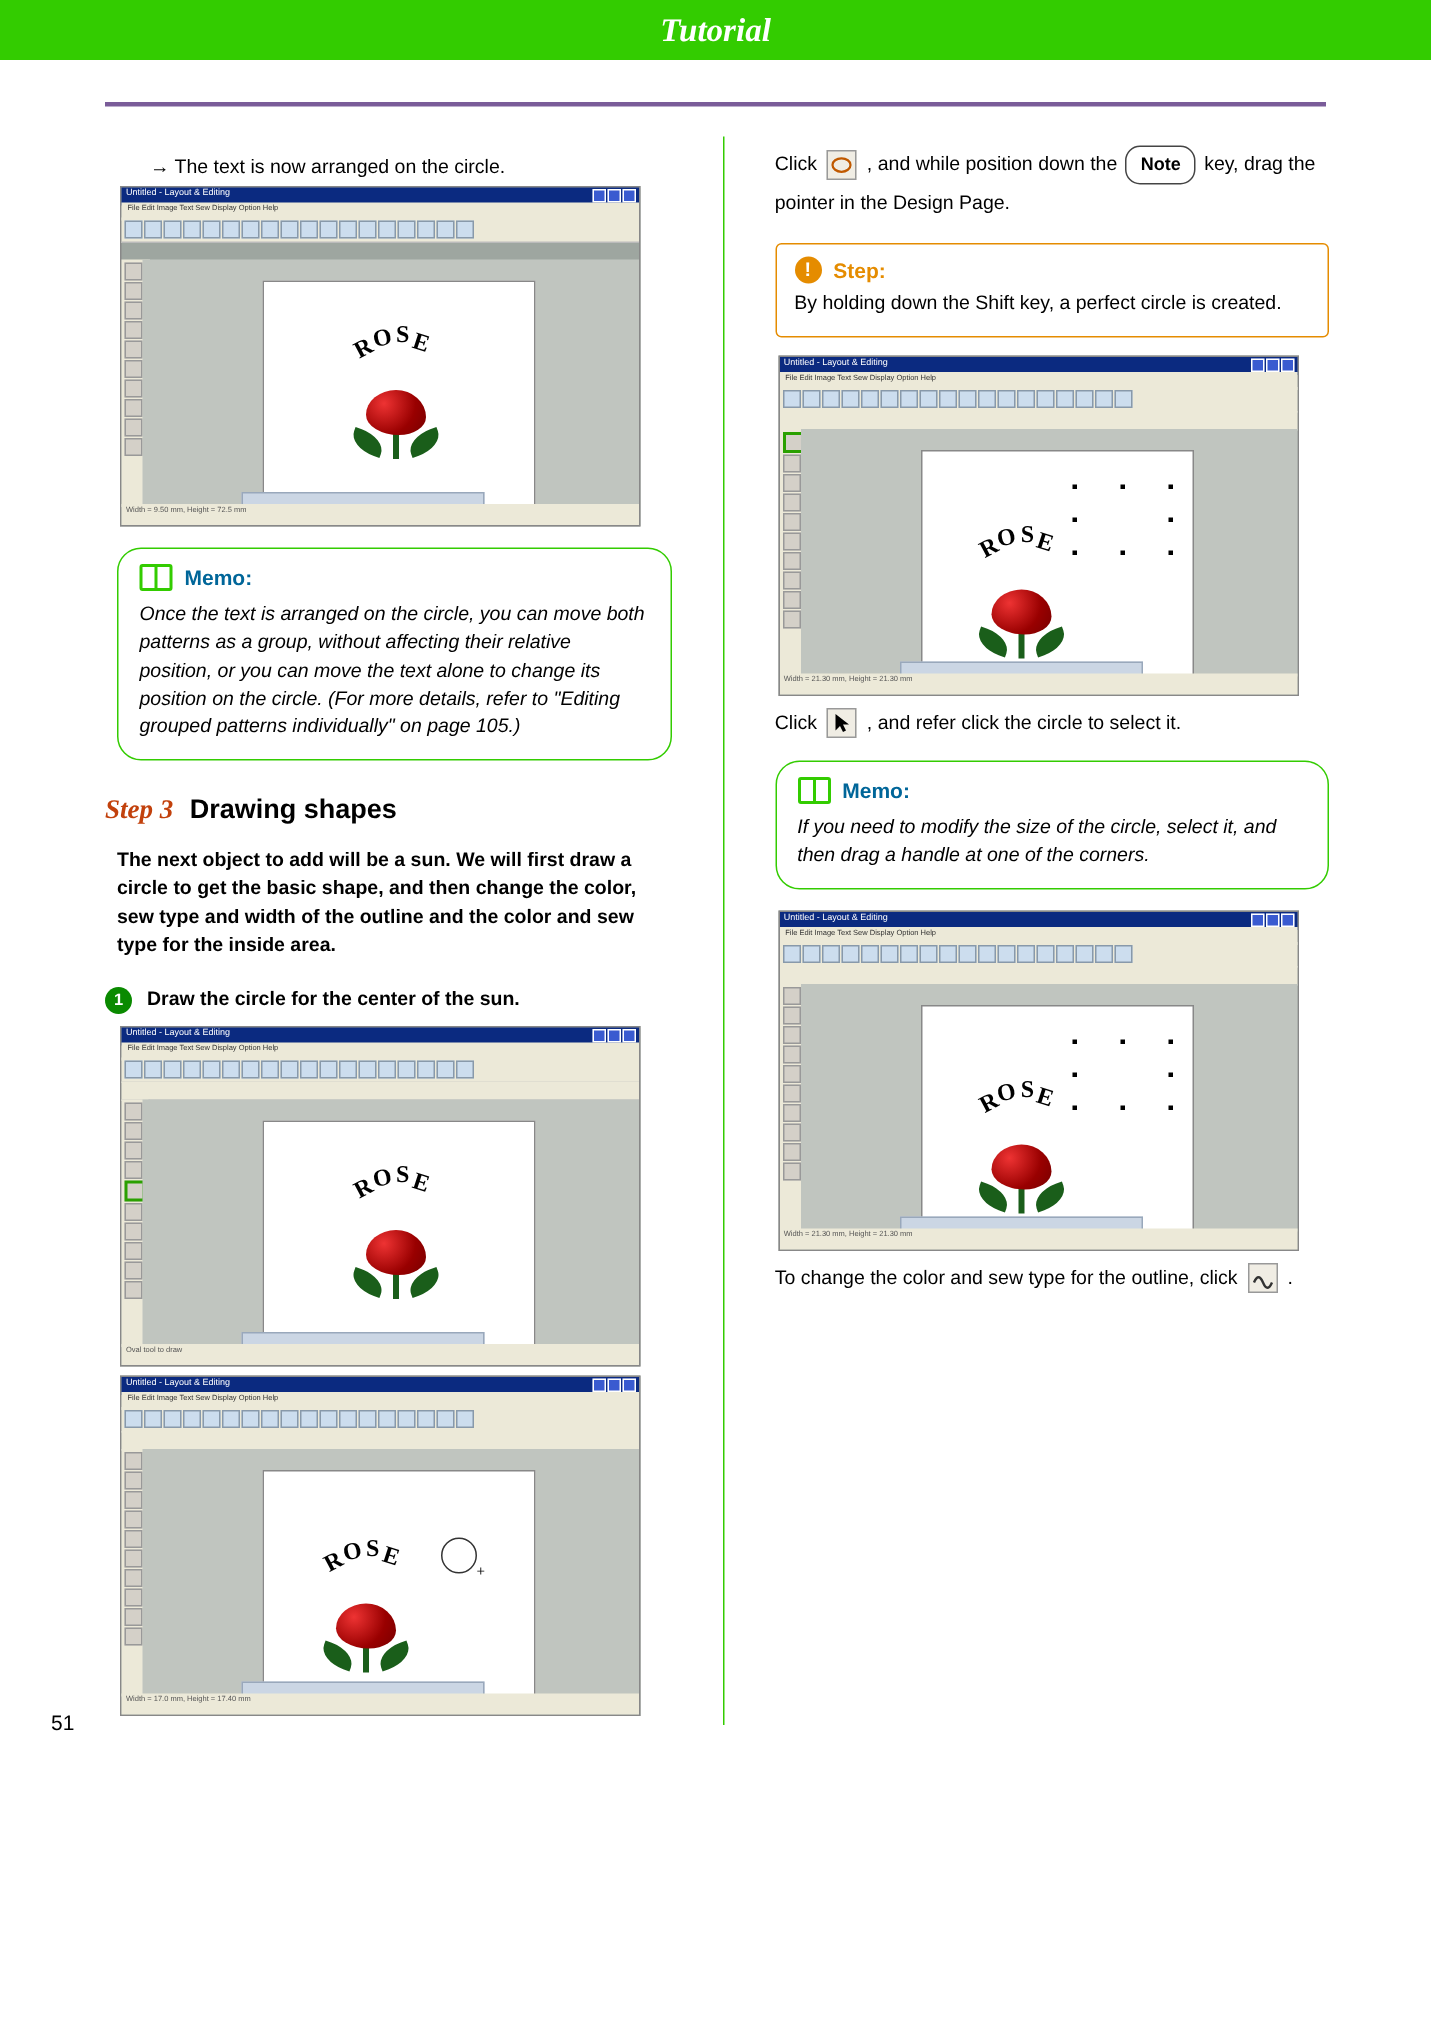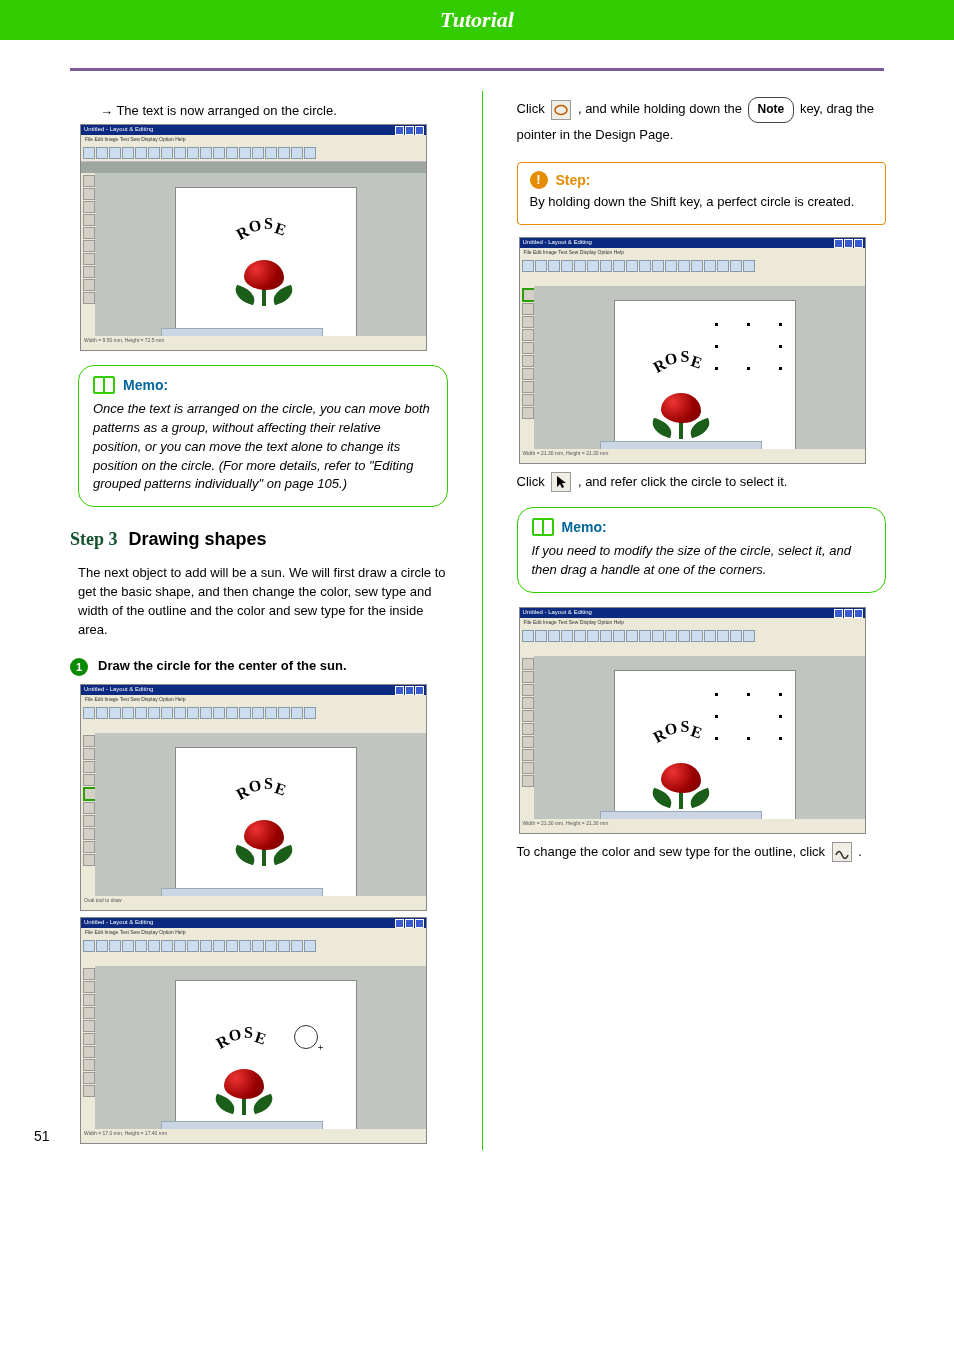--- a/index.html
+++ b/index.html
@@ -108,32 +108,32 @@
     border:1px solid #e58c00;border-radius:4px;padding:8px 12px 12px 12px;margin:16px 8px 12px 8px;
   }
   .note-head{display:flex;align-items:center;gap:8px;margin-bottom:4px;}
   .note-head .nicon{width:18px;height:18px;border-radius:50%;background:#e58c00;color:#fff;font-weight:bold;text-align:center;line-height:18px;font-size:13px;}
   .note-head span{color:#e58c00;font-weight:bold;font-size:14px;}
   .note-body{font-size:13px;line-height:1.45;}
 
   .step-line {
     font-size:18px;font-weight:bold;margin:22px 0 14px 0;
   }
-  .step-line .step-label{color:#14532d;font-family:"Times New Roman",serif;margin-right:6px;}
-  .body-text{font-size:13px;line-height:1.45;margin:6px 8px;}
+  .step-line .step-label{color:#c2410c;font-style:italic;font-family:"Times New Roman",serif;margin-right:6px;}
+  .body-text{font-size:13px;line-height:1.45;margin:6px 8px;font-weight:bold;}
   .sub-instr{display:flex;align-items:flex-start;gap:10px;margin:18px 0 8px 0;}
   .num-badge{flex:0 0 auto;width:18px;height:18px;border-radius:50%;background:#0a8a00;color:#fff;font-size:11px;font-weight:bold;text-align:center;line-height:18px;}
   .sub-instr .txt{font-weight:bold;font-size:13px;}
 
   .inline-para{font-size:13px;line-height:1.8;margin:6px 8px 10px 8px;}
   .btn-icon{display:inline-block;width:18px;height:18px;border:1px solid #999;background:#f0ede4;vertical-align:middle;position:relative;margin:0 3px;}
   .btn-icon.ellipse svg, .btn-icon.pointer svg, .btn-icon.wave svg{position:absolute;top:0;left:0;}
   .key-cap{display:inline-block;border:1px solid #444;border-radius:10px;padding:1px 9px;font-size:12px;font-weight:bold;vertical-align:middle;margin:0 2px;}
 
-  .page-num{position:absolute;bottom:26px;left:34px;font-size:14px;text-align:right;}
+  .page-num{position:absolute;bottom:14px;left:34px;font-size:14px;text-align:right;}
 </style>
 </head>
 <body>
 
 <div class="page">
   <div class="title-bar">
     <span>Tutorial</span>
   </div>
   <hr class="hr-sep">
 
@@ -344,21 +344,21 @@
 
     <div class="col">
 
       <div class="inline-para">
         <span>Click </span>
         <span class="btn-icon ellipse">
           <svg width="18" height="18">
               <ellipse cx="9" cy="9" rx="6" ry="4.5" fill="none" stroke="#c05900" stroke-width="1.5"></ellipse>
             </svg>
         </span>
-        <span> , and while holding down the </span>
+        <span> , and while position down the </span>
         <span class="key-cap">Note</span>
         <span> key, drag the pointer in the Design Page.</span>
       </div>
 
       <div class="note-box">
         <div class="note-head">
           <div class="nicon">!</div>
           <span>Step:</span>
         </div>
         <div class="note-body">By holding down the Shift key, a perfect circle is created.</div>

